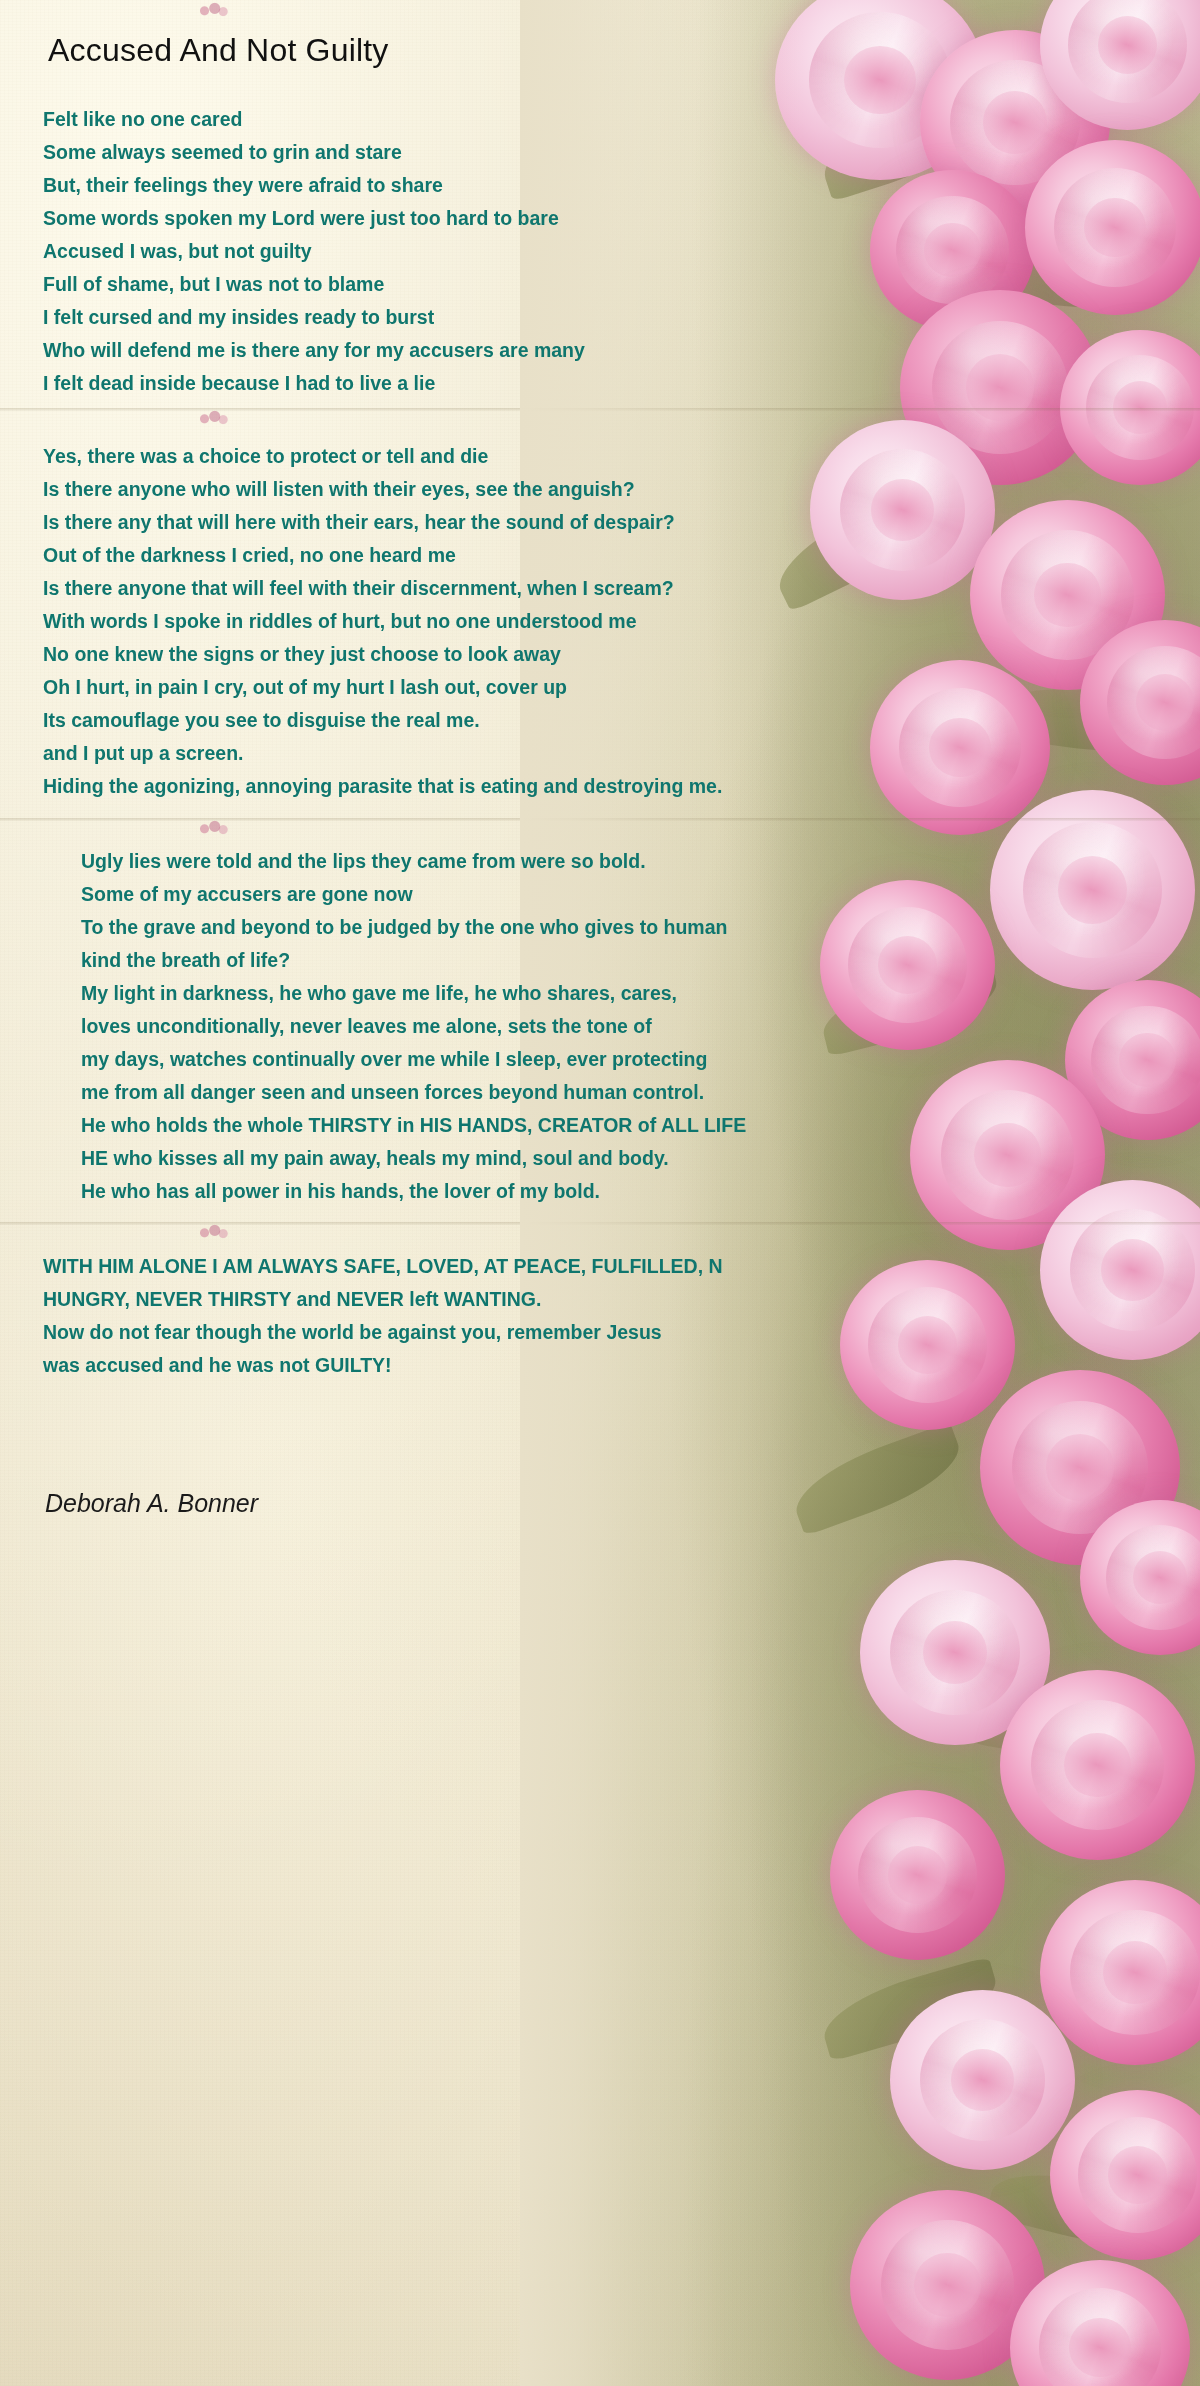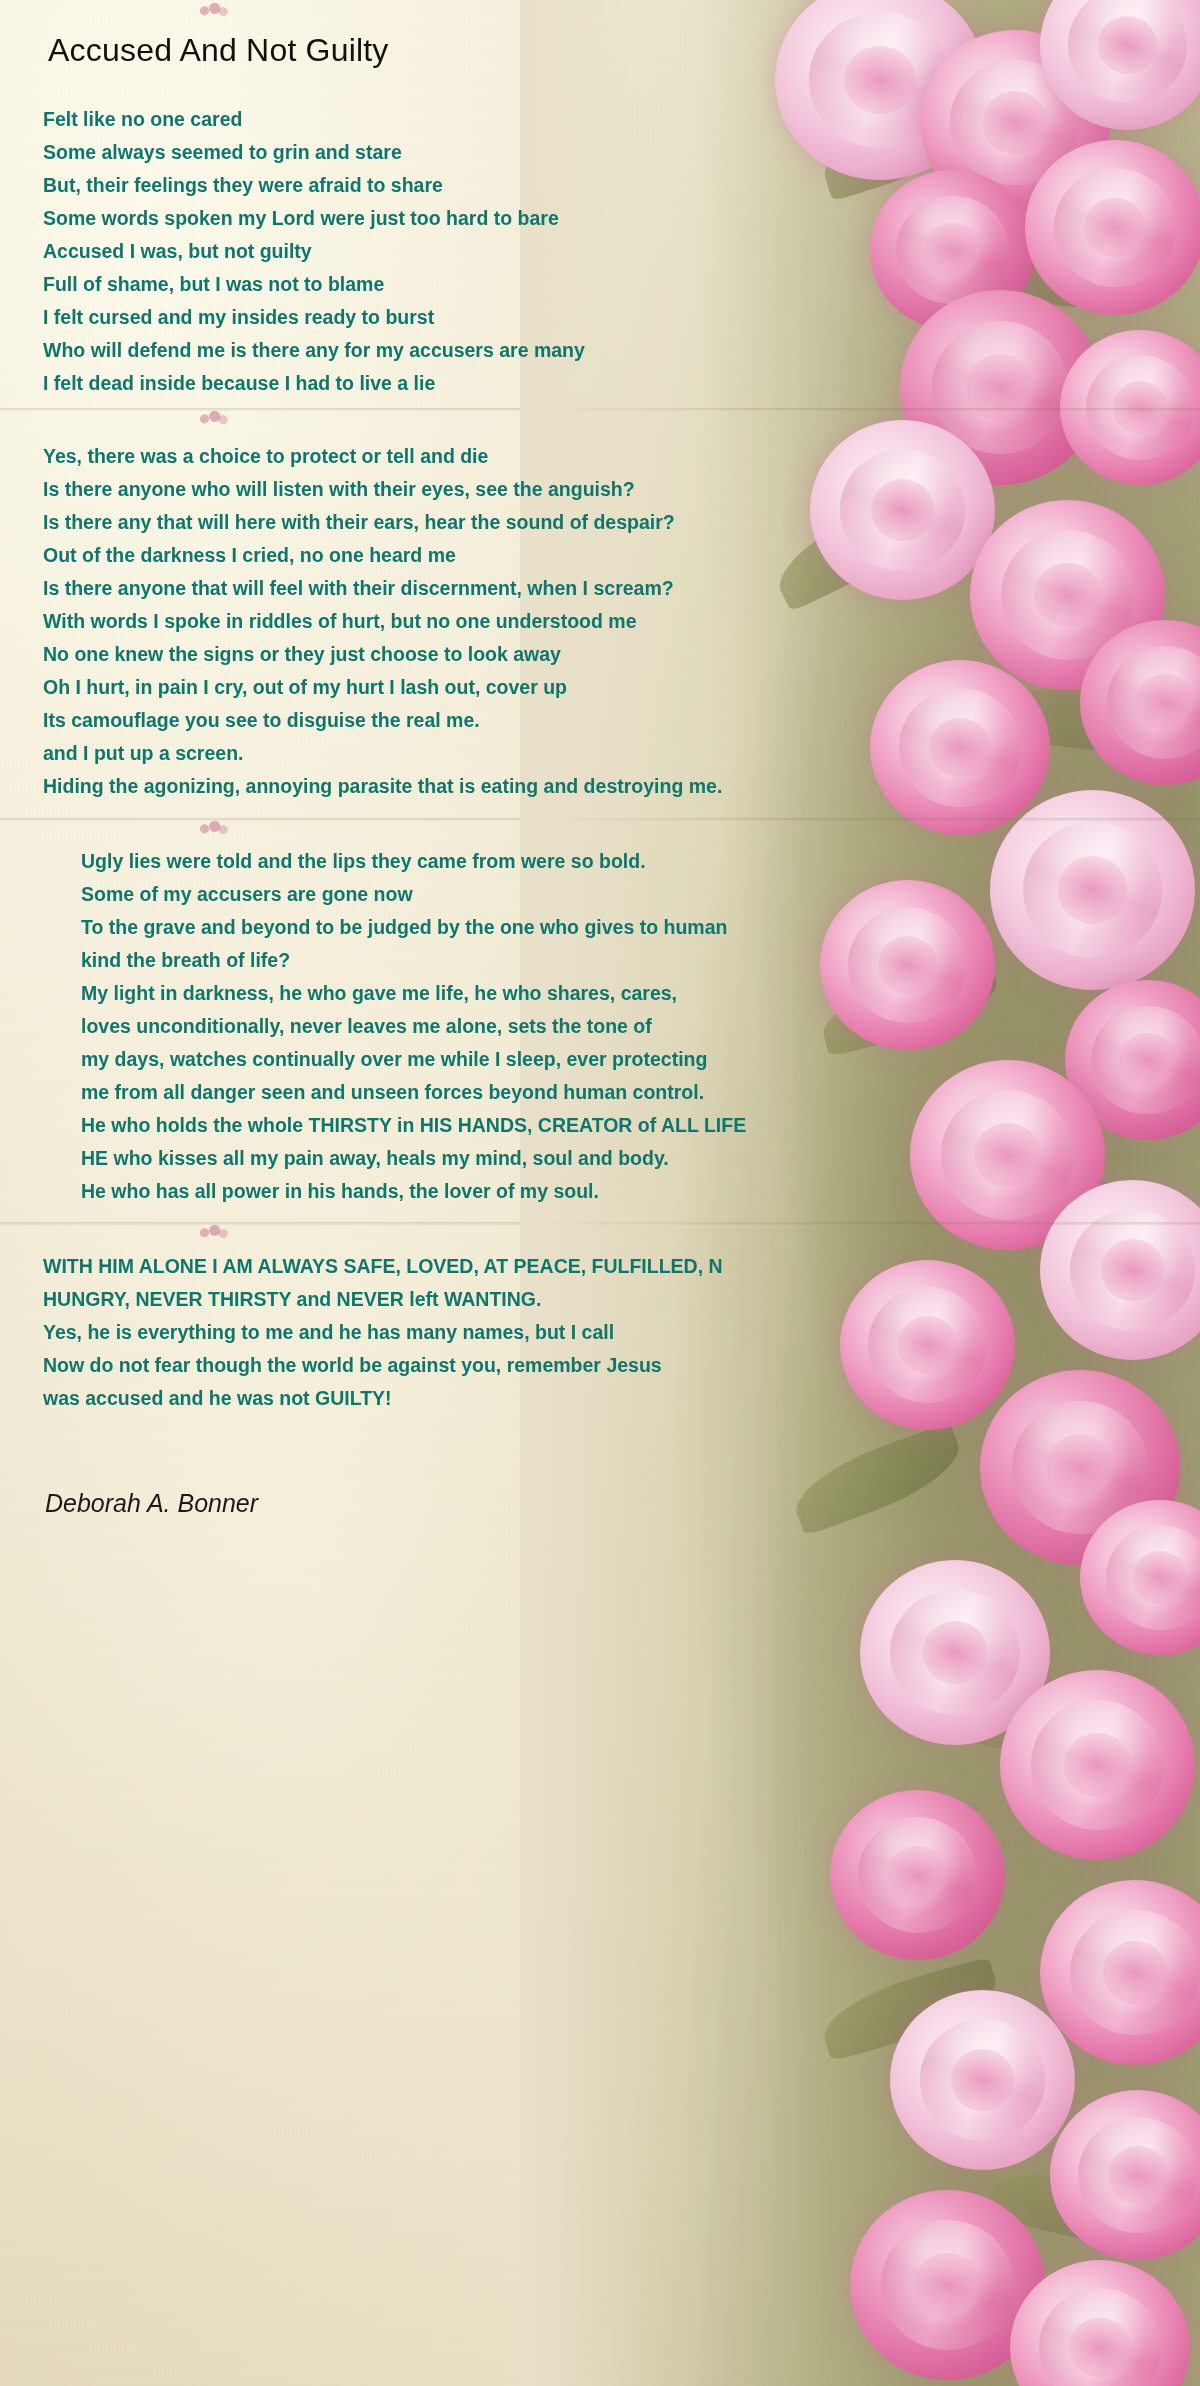--- a/index.html
+++ b/index.html
@@ -262,26 +262,25 @@
       <span class="line">Ugly lies were told and the lips they came from were so bold.</span>
       <span class="line">Some of my accusers are gone now</span>
       <span class="line">To the grave and beyond to be judged by the one who gives to human</span>
       <span class="line">kind the breath of life?</span>
       <span class="line">My light in darkness, he who gave me life, he who shares, cares,</span>
       <span class="line">loves unconditionally, never leaves me alone, sets the tone of</span>
       <span class="line">my days, watches continually over me while I sleep, ever protecting</span>
       <span class="line">me from all danger seen and unseen forces beyond human control.</span>
       <span class="line">He who holds the whole THIRSTY in HIS HANDS, CREATOR of ALL LIFE</span>
       <span class="line">HE who kisses all my pain away, heals my mind, soul and body.</span>
-      <span class="line">He who has all power in his hands, the lover of my soul.</span>
+      <span class="line">He who has all power in his hands, the lover of my bold.</span>
     </div>
 
     <div class="stanza s4">
       <span class="line">WITH HIM ALONE I AM ALWAYS SAFE, LOVED, AT PEACE, FULFILLED, N</span>
       <span class="line">HUNGRY, NEVER THIRSTY and NEVER left WANTING.</span>
-      <span class="line">Yes, he is everything to me and he has many names, but I call</span>
       <span class="line">Now do not fear though the world be against you, remember Jesus</span>
       <span class="line">was accused and he was not GUILTY!</span>
     </div>
 
     <div class="author">Deborah A. Bonner</div>
   </div>
 </div>
 
 </body></html>

